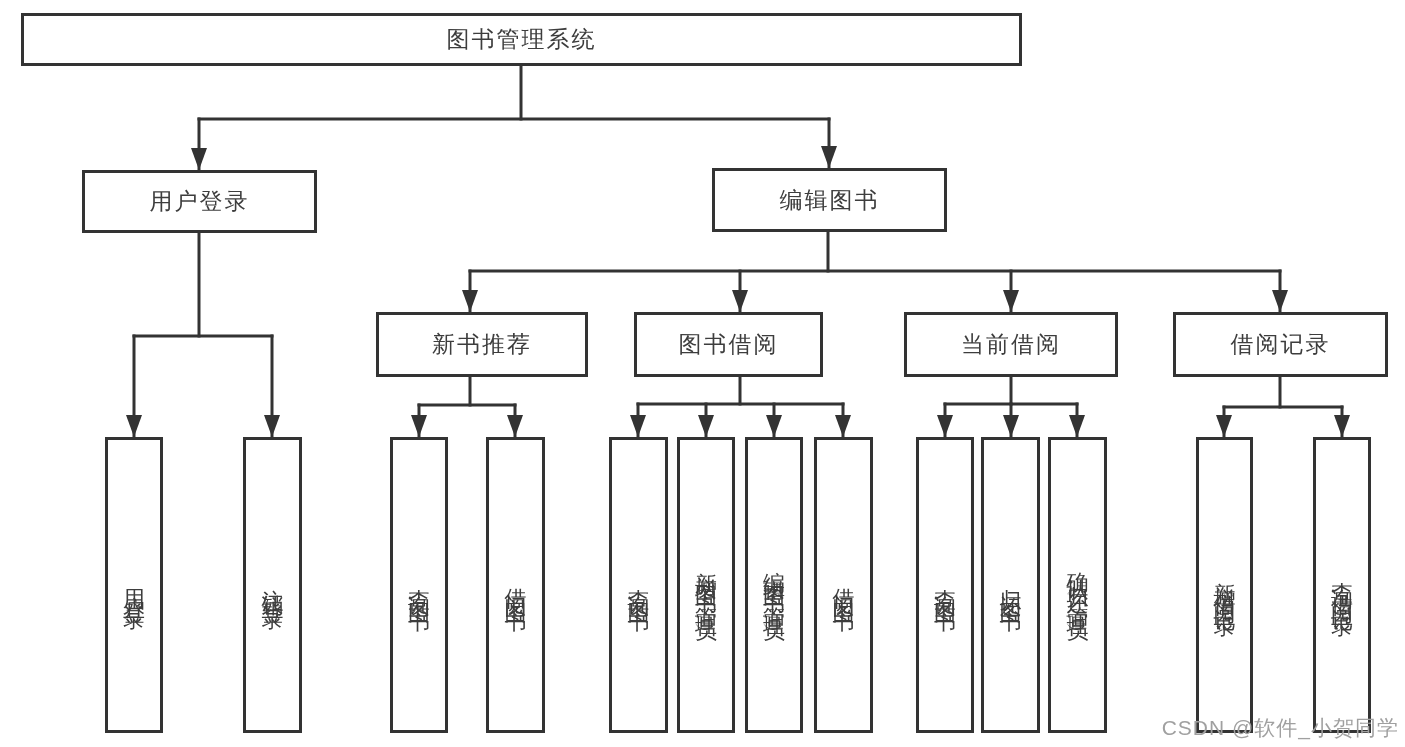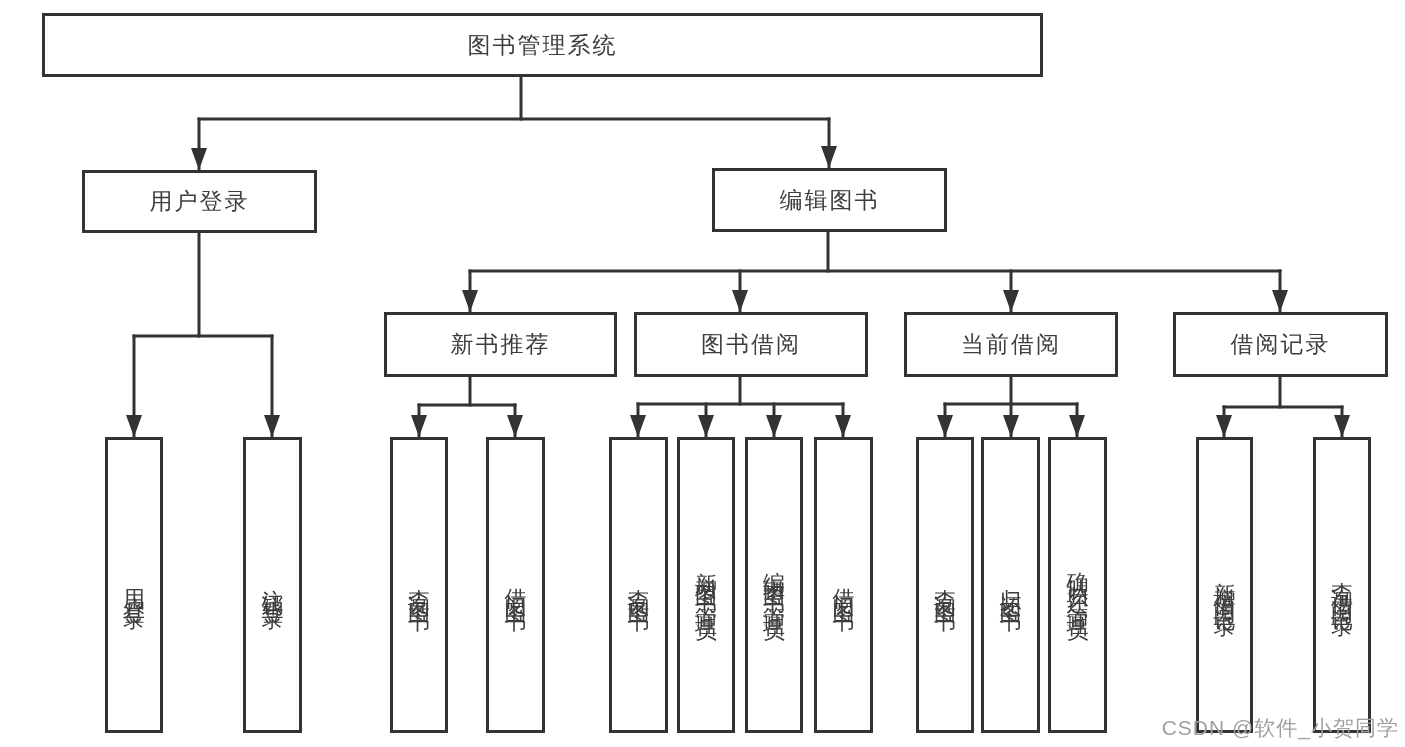--- a/index.html
+++ b/index.html
@@ -109,27 +109,27 @@
     <line x1="945" y1="404" x2="945" y2="437" marker-end="url(#arrowhead)"></line>
     <line x1="1011" y1="404" x2="1011" y2="437" marker-end="url(#arrowhead)"></line>
     <line x1="1077" y1="404" x2="1077" y2="437" marker-end="url(#arrowhead)"></line>
 
     <line x1="1280" y1="377" x2="1280" y2="407"></line>
     <line x1="1224" y1="407" x2="1342" y2="407"></line>
     <line x1="1224" y1="407" x2="1224" y2="437" marker-end="url(#arrowhead)"></line>
     <line x1="1342" y1="407" x2="1342" y2="437" marker-end="url(#arrowhead)"></line>
   </svg>
 
-  <div class="box h-label" style="left:21px; top:13px; width:1001px; height:64px;margin-left:21px;">图书管理系统</div>
+  <div class="box h-label" style="left:21px; top:13px; width:1001px; height:53px;">图书管理系统</div>
 
   <div class="box h-label" style="left:82px; top:170px; width:235px; height:63px;">用户登录</div>
   <div class="box h-label" style="left:712px; top:168px; width:235px; height:64px;">编辑图书</div>
 
-  <div class="box h-label" style="left:384px; top:312px; width:233px; height:65px;">新书推荐</div>
-  <div class="box h-label" style="left:634px; top:312px; width:234px; height:65px;">图书借阅</div>
+  <div class="box h-label" style="left:376px; top:312px; width:212px; height:65px;">新书推荐</div>
+  <div class="box h-label" style="left:634px; top:312px; width:189px; height:65px;">图书借阅</div>
   <div class="box h-label" style="left:1173px; top:312px; width:215px; height:65px;">借阅记录</div>
   <div class="box h-label" style="left:904px; top:312px; width:214px; height:65px;">当前借阅</div>
 
   <div class="box leaf" style="left:105px; top:437px; width:58px; height:296px;">
     <span>用户登录</span>
   </div>
   <div class="box leaf" style="left:243px; top:437px; width:59px; height:296px;">
     <span>注销登录</span>
   </div>
 

